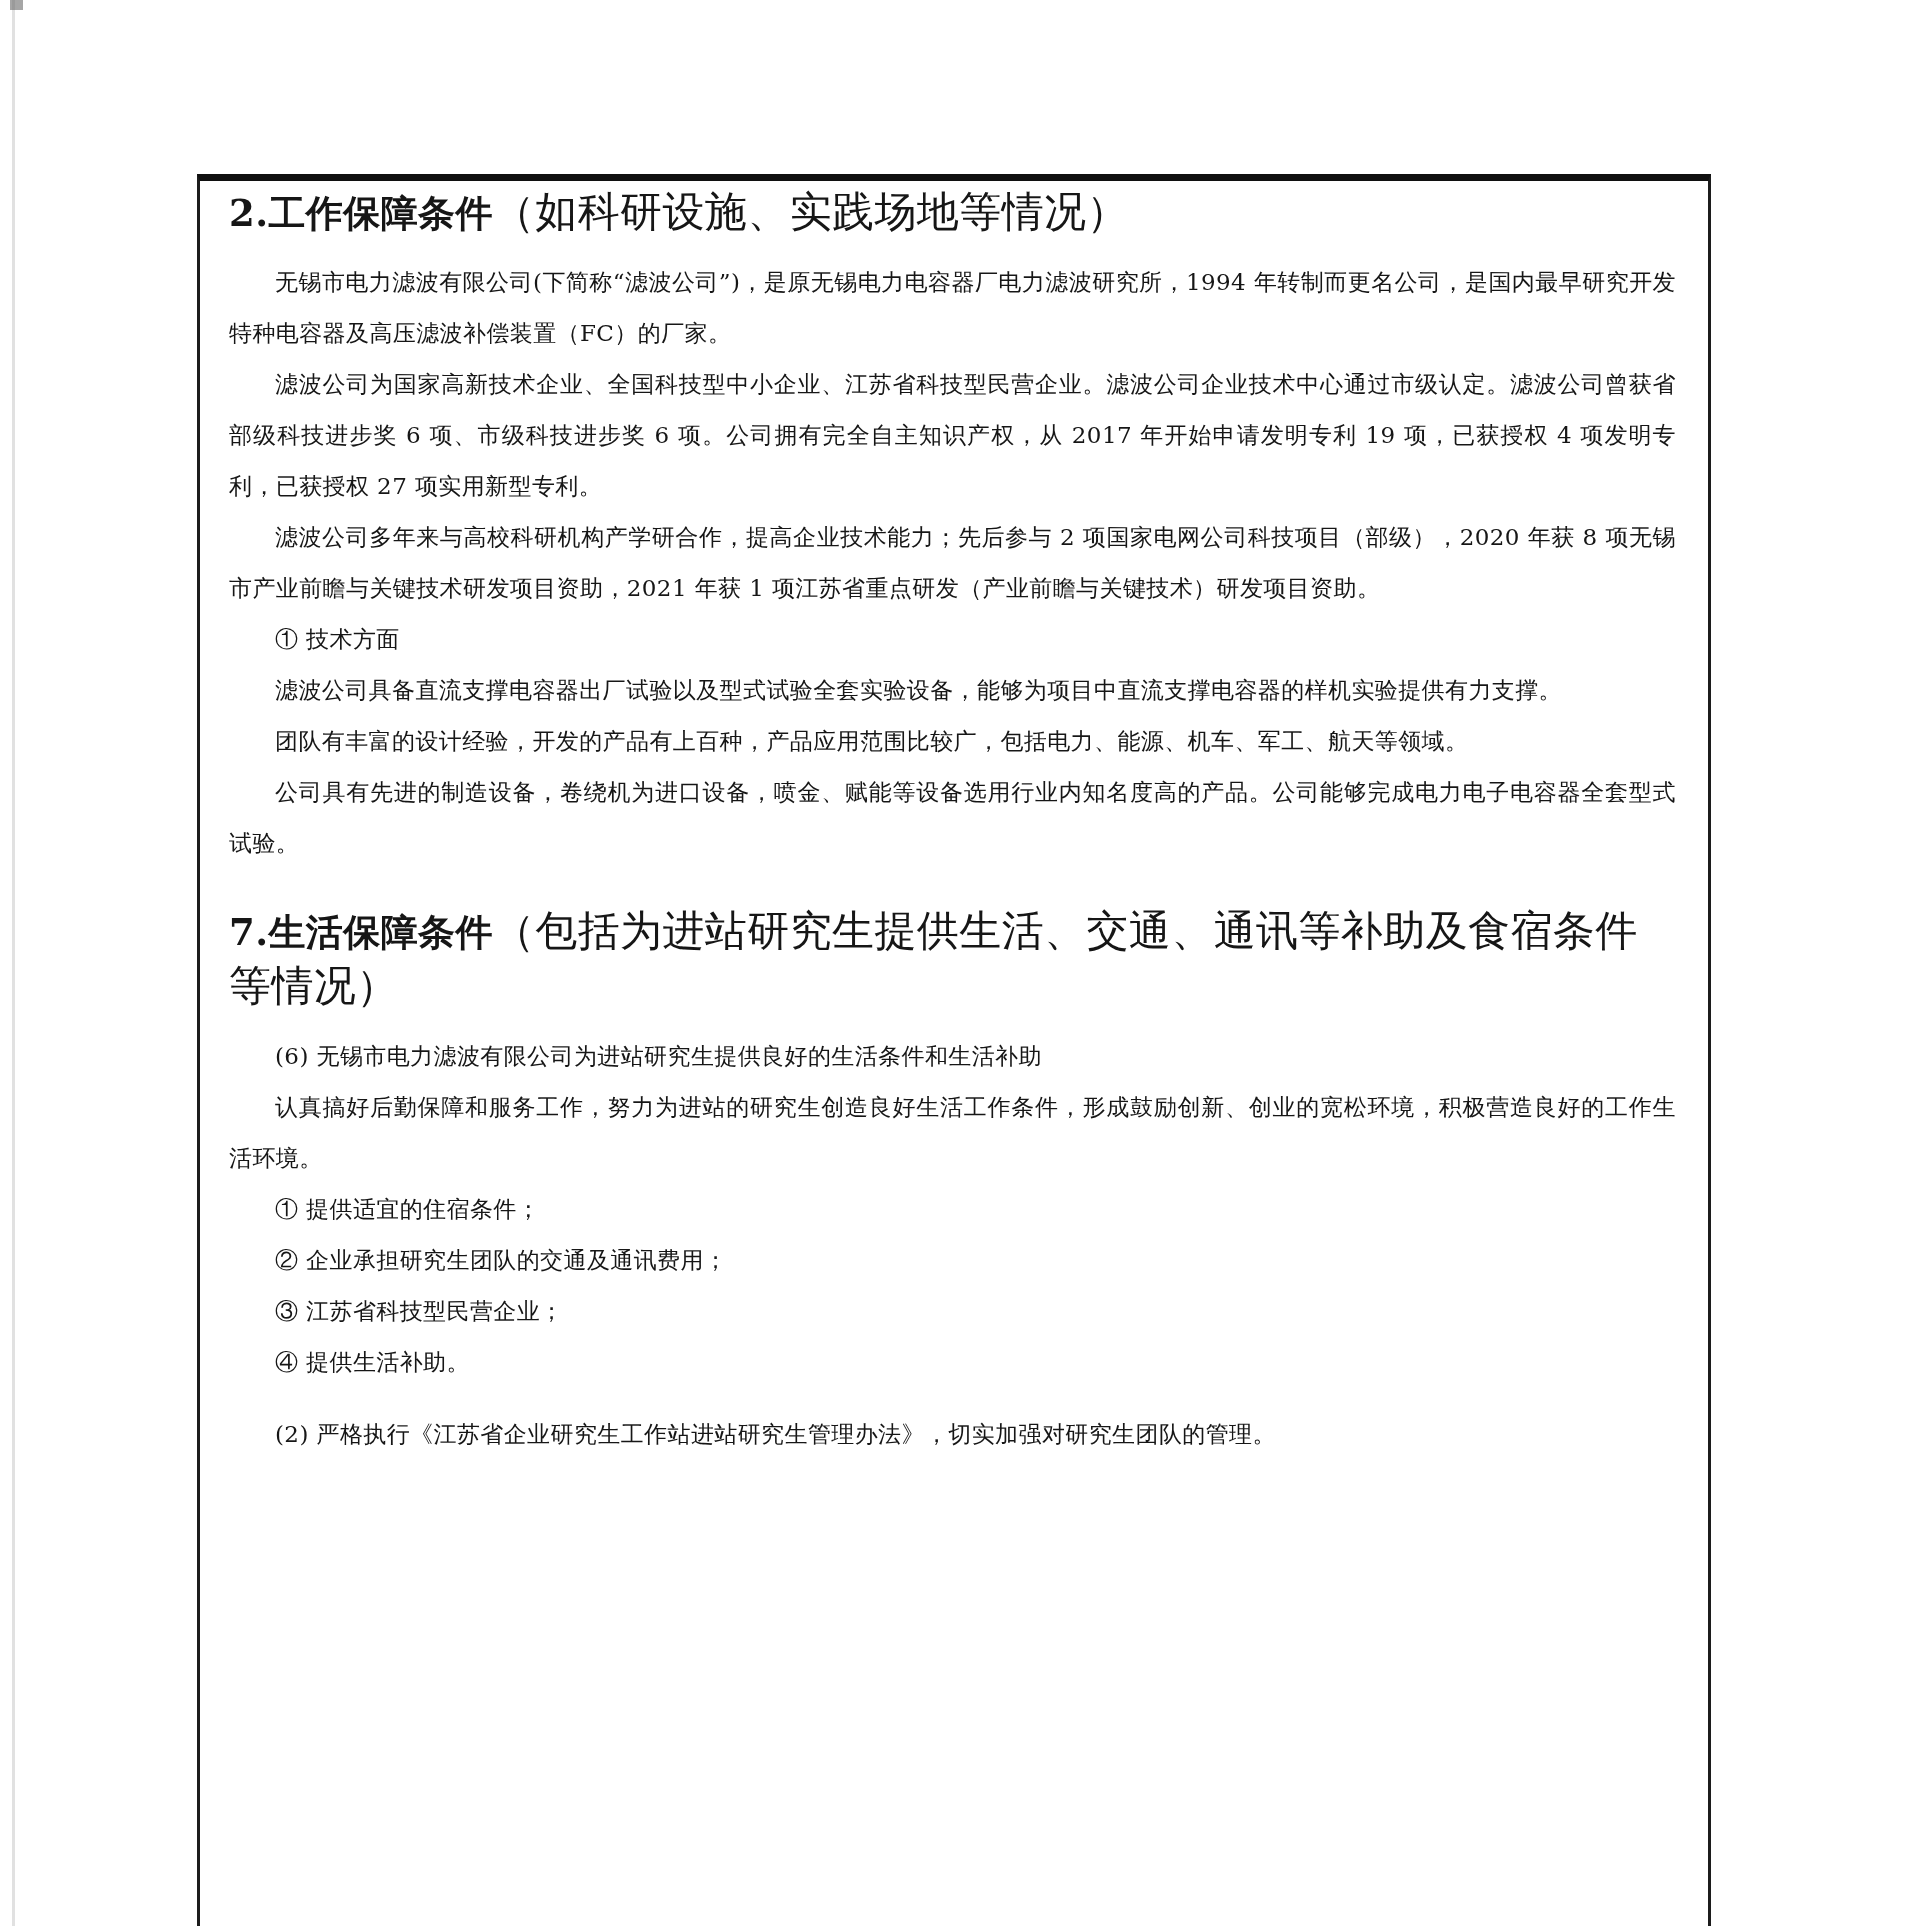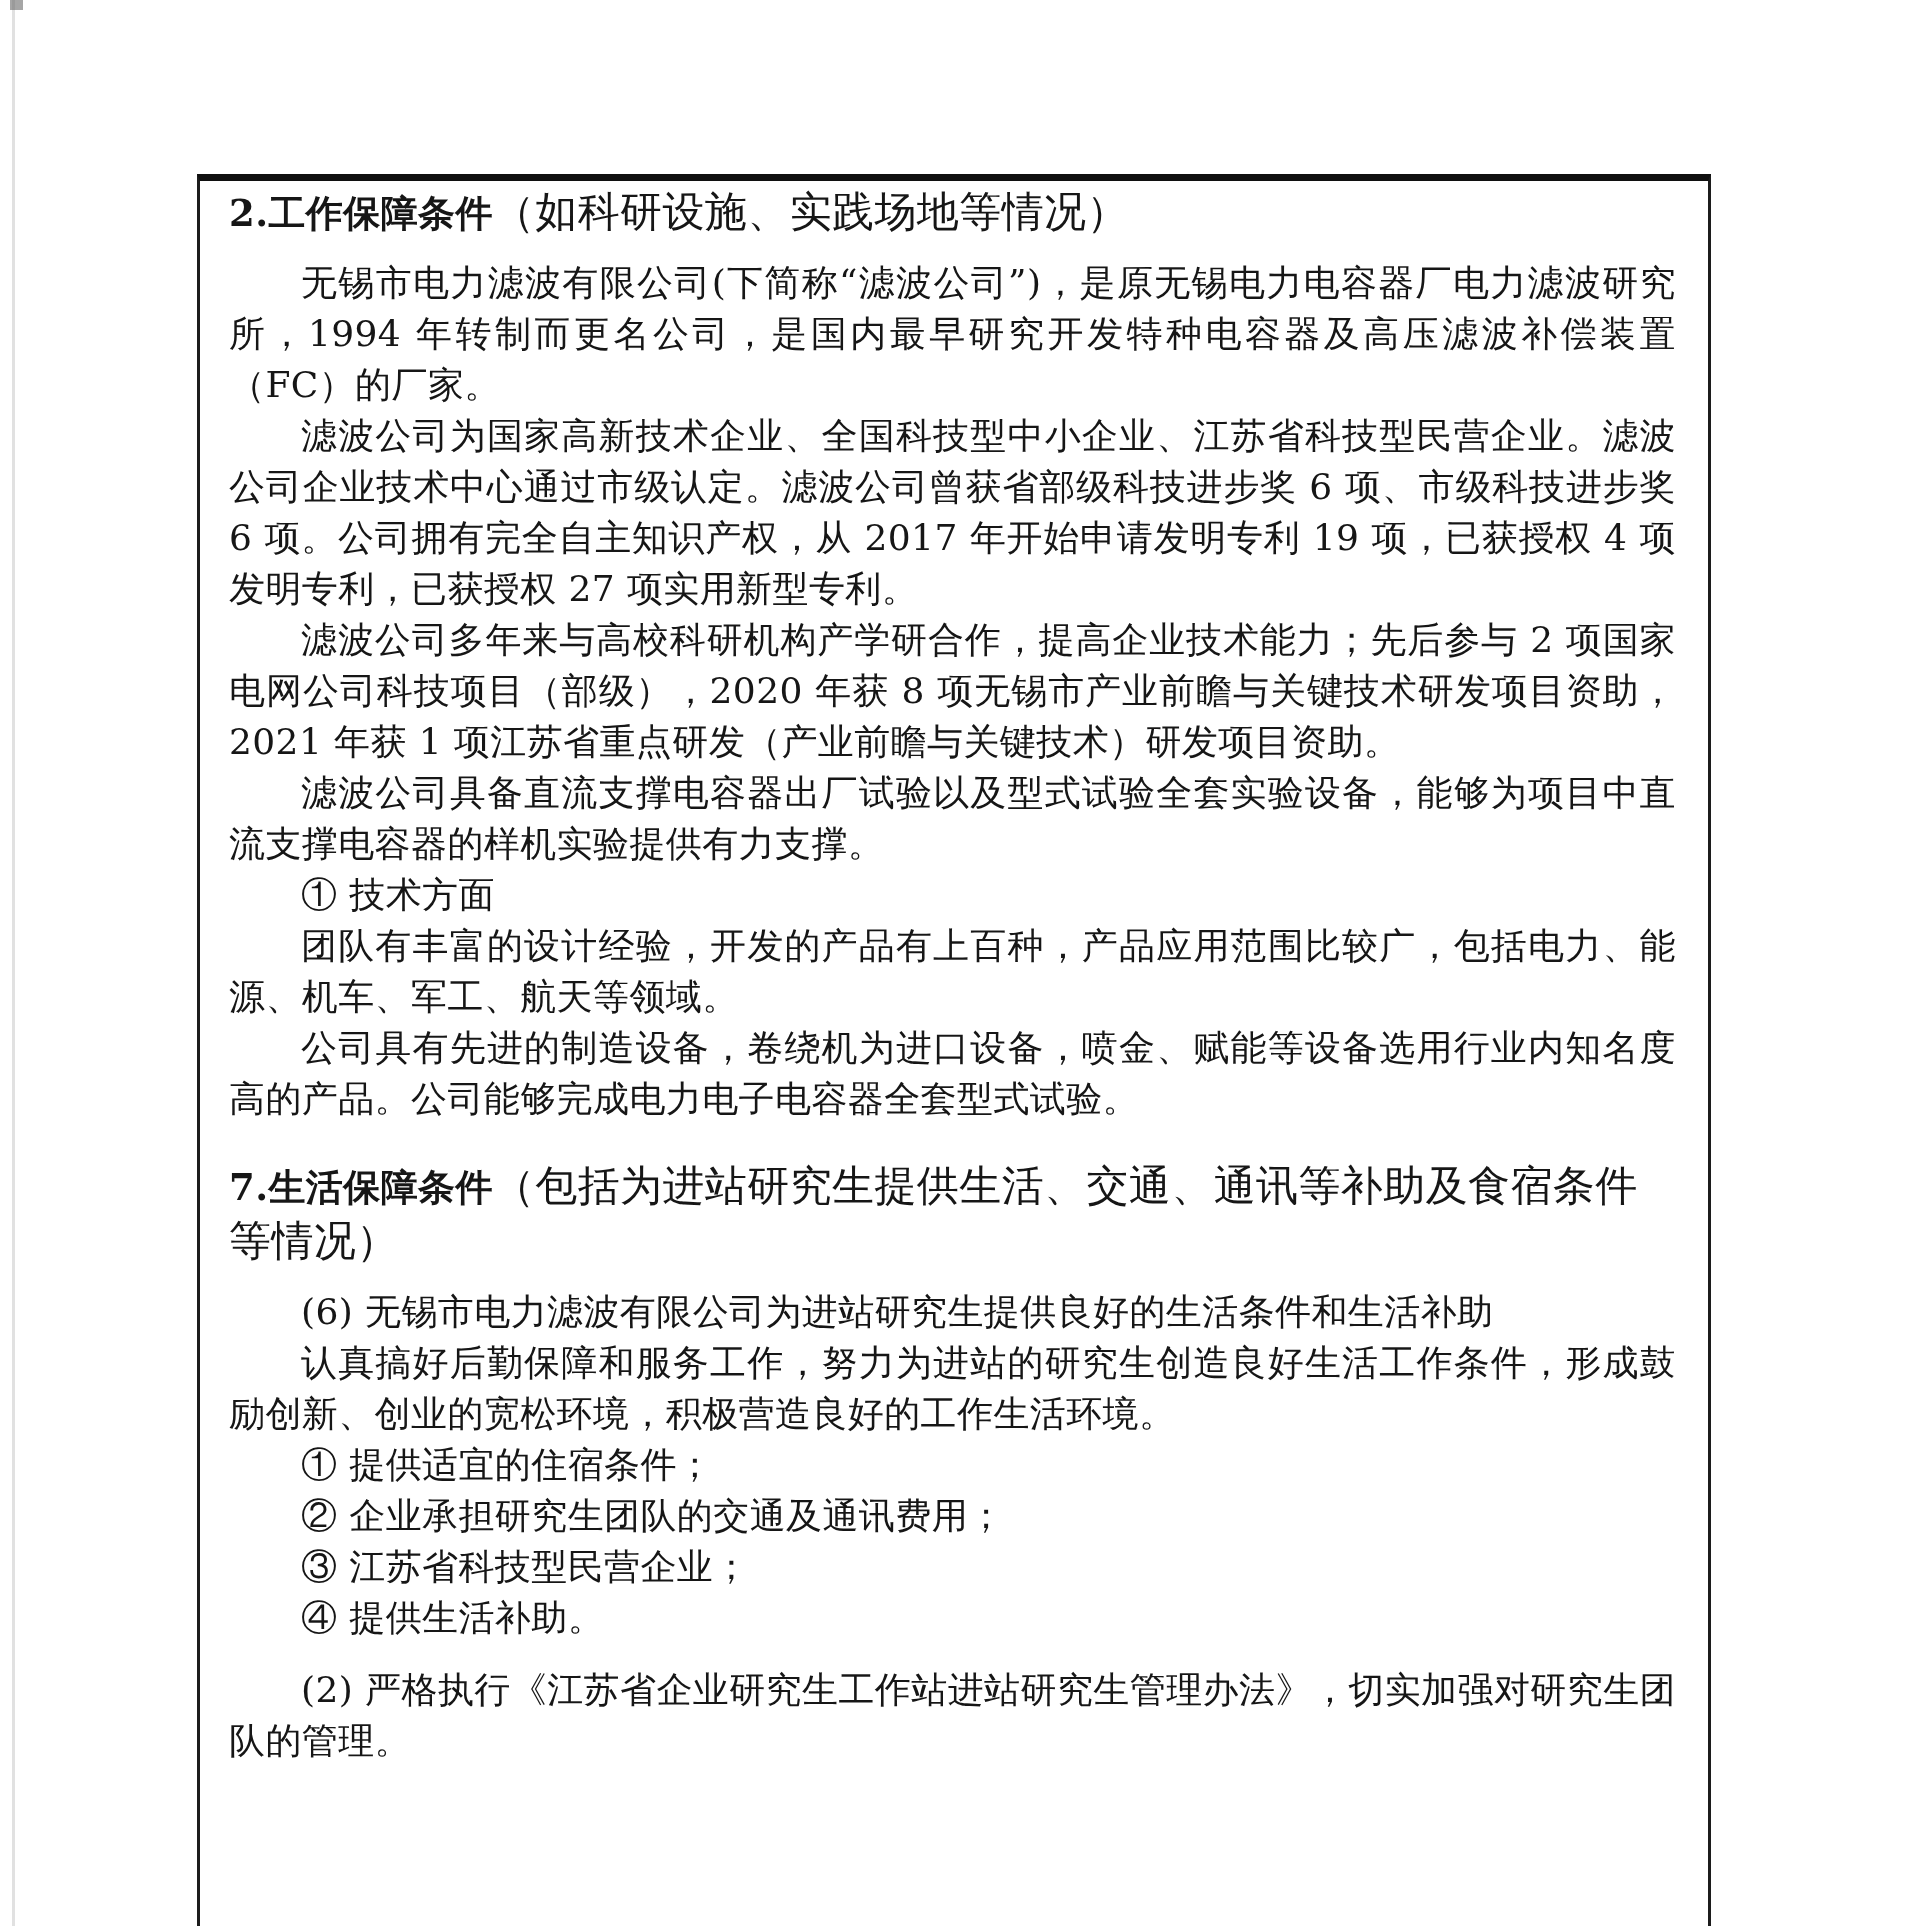--- a/index.html
+++ b/index.html
@@ -41,21 +41,21 @@
     top: 174px;
     width: 1514px;
     height: 2281px;
     box-sizing: border-box;
     border: 3.9px solid #1c1c1c;
     border-top: 7.7px solid #101010;
     padding: 3.9px 32px 0 29px;
     background: #ffffff;
   }
   .t {
-    font-size: 36px;
+    font-size: 23px;
     line-height: 51px;
     text-align: justify;
     margin: 0;
     letter-spacing: 0.4px;
   }
   .ind { text-indent: 2em; }
   .h {
     font-size: 37px;
     line-height: 54px;
     font-weight: bold;
@@ -77,22 +77,22 @@
 <div class="scan-strip"></div>
 <div class="scan-blot"></div>
 
 <div class="cell">
 
   <p class="h h2-heading"><span>2.工作保障条件</span><span class="note">（如科研设施、实践场地等情况）</span></p>
 
   <p class="t ind">无锡市电力滤波有限公司(下简称“滤波公司”)，是原无锡电力电容器厂电力滤波研究所，1994 年转制而更名公司，是国内最早研究开发特种电容器及高压滤波补偿装置（FC）的厂家。</p>
   <p class="t ind">滤波公司为国家高新技术企业、全国科技型中小企业、江苏省科技型民营企业。滤波公司企业技术中心通过市级认定。滤波公司曾获省部级科技进步奖 6 项、市级科技进步奖 6 项。公司拥有完全自主知识产权，从 2017 年开始申请发明专利 19 项，已获授权 4 项发明专利，已获授权 27 项实用新型专利。</p>
   <p class="t ind">滤波公司多年来与高校科研机构产学研合作，提高企业技术能力；先后参与 2 项国家电网公司科技项目（部级），2020 年获 8 项无锡市产业前瞻与关键技术研发项目资助，2021 年获 1 项江苏省重点研发（产业前瞻与关键技术）研发项目资助。</p>
+  <p class="t ind">① 技术方面</p>
   <p class="t ind">滤波公司具备直流支撑电容器出厂试验以及型式试验全套实验设备，能够为项目中直流支撑电容器的样机实验提供有力支撑。</p>
-  <p class="t ind">① 技术方面</p>
   <p class="t ind">团队有丰富的设计经验，开发的产品有上百种，产品应用范围比较广，包括电力、能源、机车、军工、航天等领域。</p>
   <p class="t ind">公司具有先进的制造设备，卷绕机为进口设备，喷金、赋能等设备选用行业内知名度高的产品。公司能够完成电力电子电容器全套型式试验。</p>
 
   <p class="h h3-heading"><span>7.生活保障条件</span><span class="note">（包括为进站研究生提供生活、交通、通讯等补助及食宿条件等情况）</span></p>
 
   <p class="t ind s3-sub1">(6) 无锡市电力滤波有限公司为进站研究生提供良好的生活条件和生活补助</p>
   <p class="t ind">认真搞好后勤保障和服务工作，努力为进站的研究生创造良好生活工作条件，形成鼓励创新、创业的宽松环境，积极营造良好的工作生活环境。</p>
   <p class="t ind">① 提供适宜的住宿条件；</p>
   <p class="t ind">② 企业承担研究生团队的交通及通讯费用；</p>
   <p class="t ind">③ 江苏省科技型民营企业；</p>

